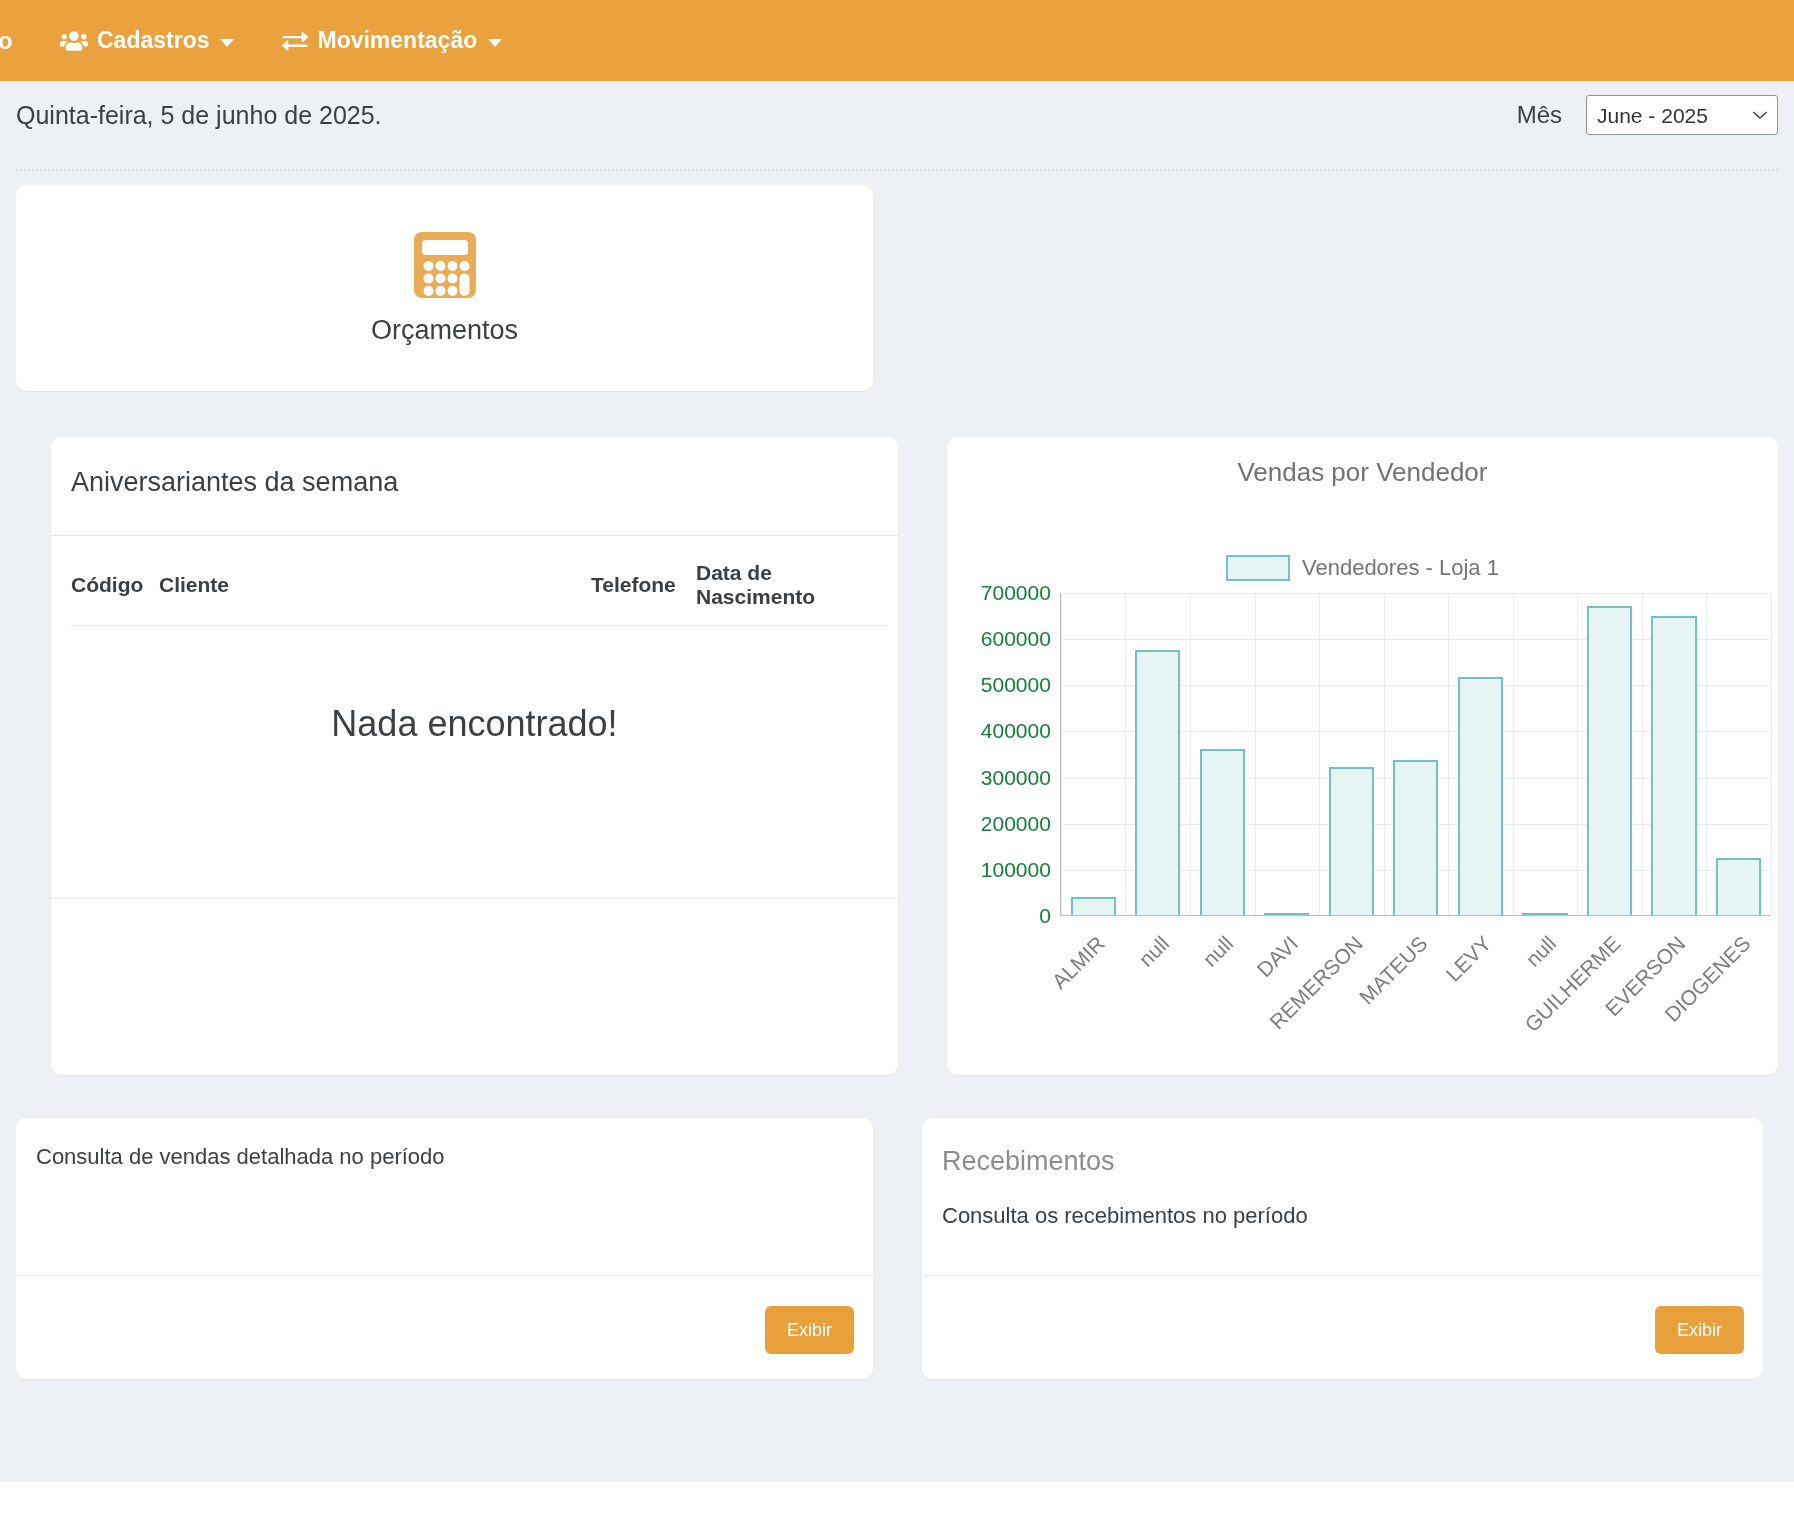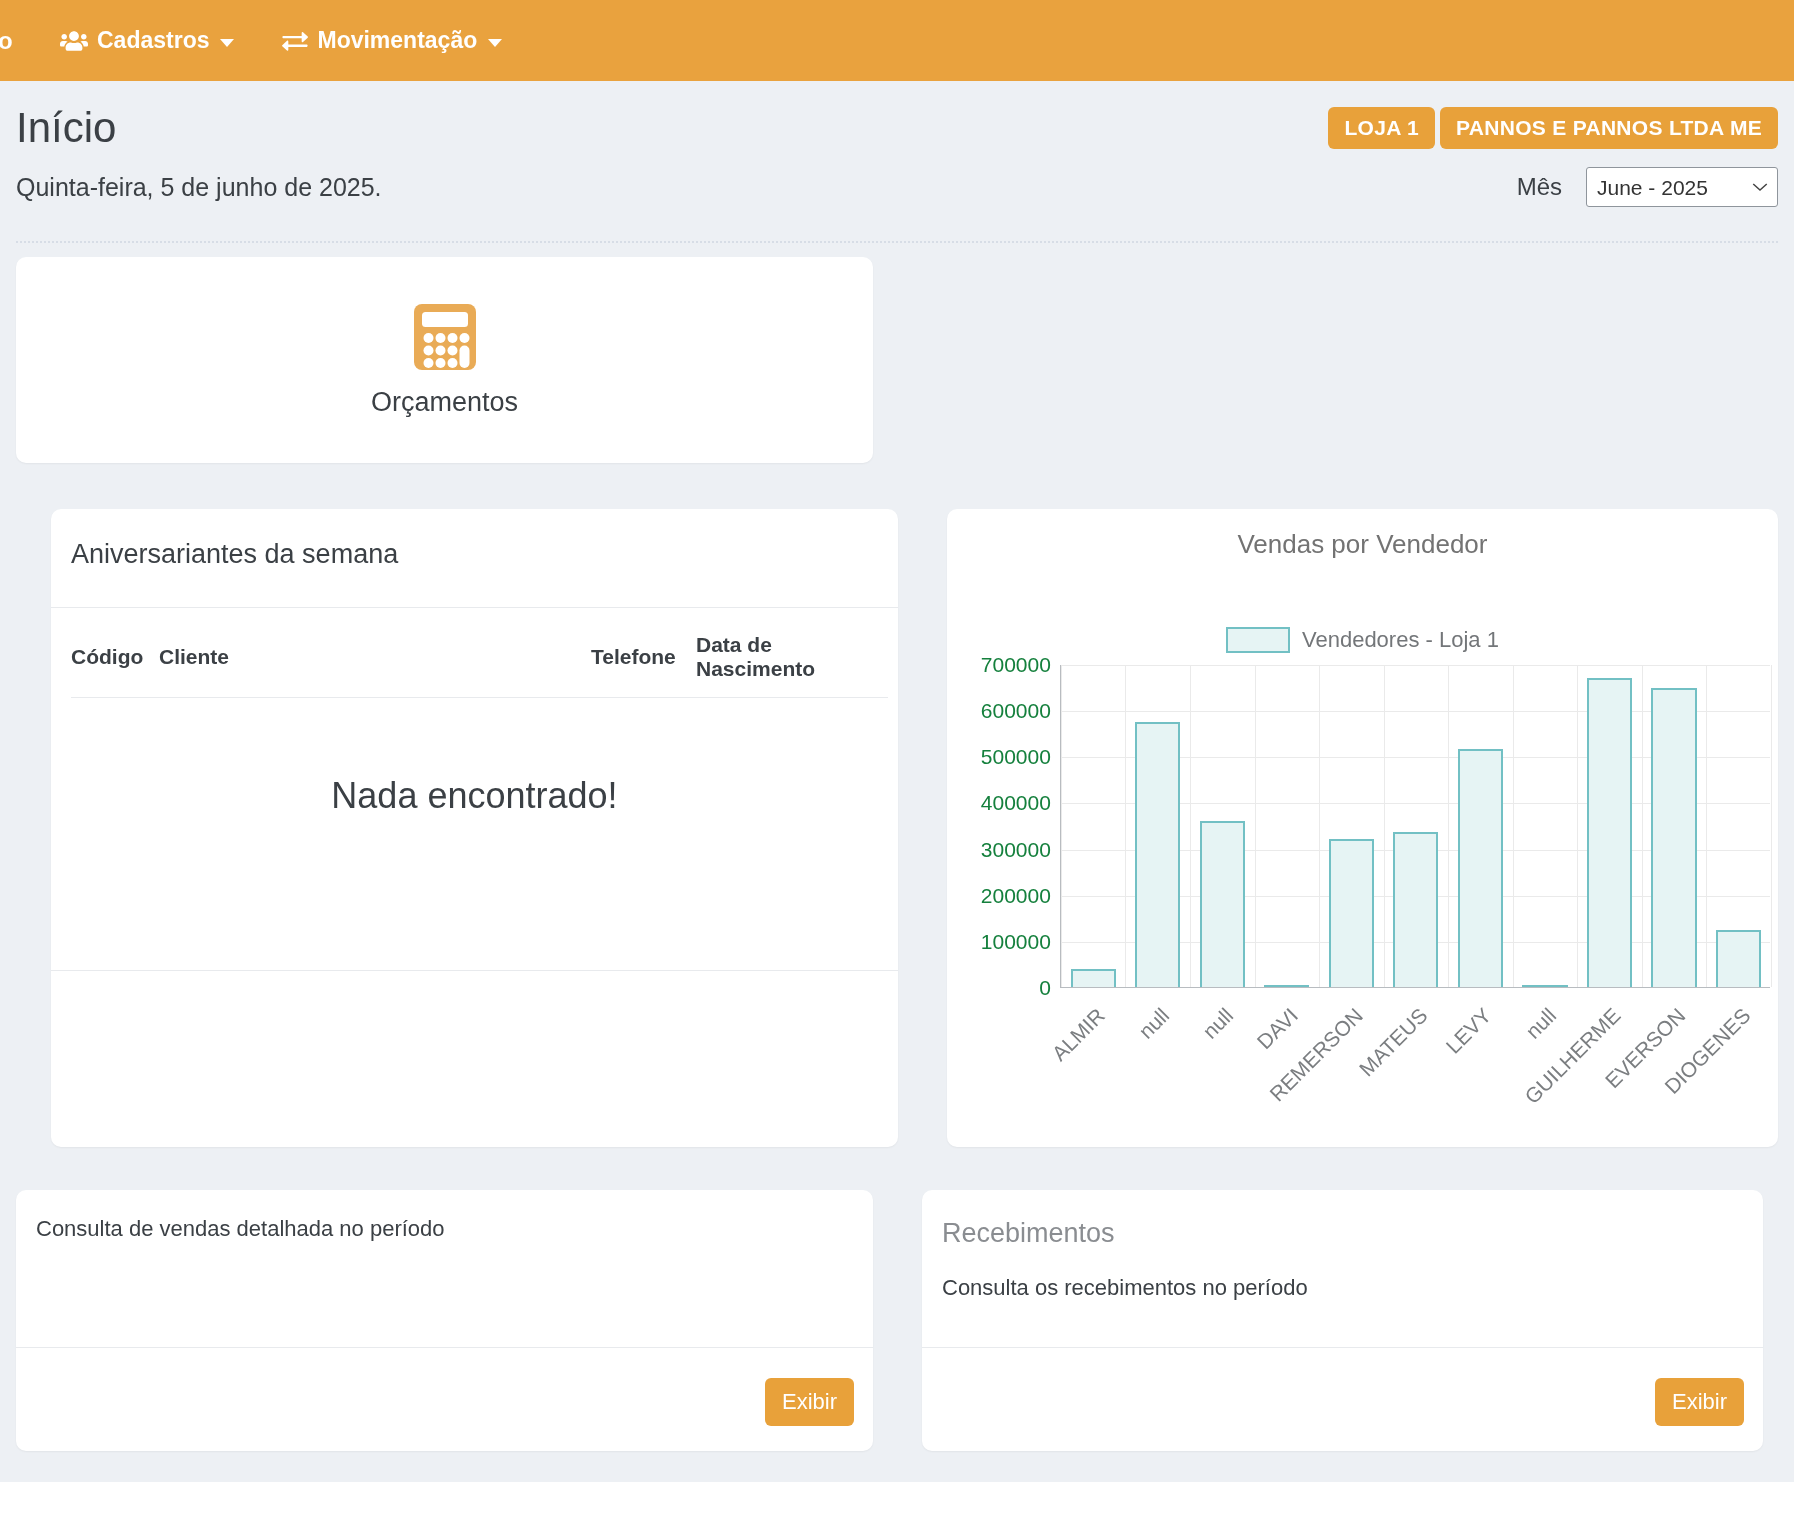--- a/index.html
+++ b/index.html
@@ -109,21 +109,21 @@
   .action-card-left  { width:857px; height:261px; }
   .action-card-right { width:841px; height:261px; }
   .action-title { font-size:27px; padding:28px 20px 0 20px; color:#3B4045; }
   .action-title.gray { color:#8A8D91; }
   .action-desc { font-size:22px; color:#3B4045; padding:26px 20px 0 20px; }
   .action-hr { position:absolute; top:157px; left:0; }
   .exibir-btn {
     position:absolute; right:19px; bottom:25px;
     width:89px; height:48px;
     background:#E8A13A; color:#fff; border:none; border-radius:6px;
-    font-family:"Liberation Sans", sans-serif; font-size:22px; cursor:pointer;
+    font-family:"Liberation Sans", sans-serif; font-size:18px; cursor:pointer;
   }
   .page-footer { position:absolute; left:0; bottom:0; width:100%; height:32px; background:#fff; }
 </style>
 </head>
 <body>
 
 <div class="navbar">
   <span class="brand-partial">o</span>
   <div class="nav-item">
     <span>
@@ -140,27 +140,20 @@
           <path d="M0 136c0-8.8 7.2-16 16-16h376V56c0-14.2 17.2-21.4 27.3-11.3l96 88c6.2 6.2 6.2 16.4 0 22.6l-96 88C409.2 253.4 392 246.2 392 232v-64H16c-8.8 0-16-7.2-16-16v-16zm496 160c8.8 0 16 7.2 16 16v16c0 8.8-7.2 16-16 16H120v64c0 14.2-17.2 21.4-27.3 11.3l-96-88c-6.2-6.2-6.2-16.4 0-22.6l96-88C102.8 210.6 120 217.8 120 232v64h376z"></path>
         </svg>
     </span>
     <span>Movimentação</span>
     <span class="caret"></span>
   </div>
 </div>
 
 <div class="content">
 
-  <div class="title-row">
-    <div class="page-title">Início</div>
-    <div class="hdr-buttons">
-      <button class="btn-orange">LOJA 1</button>
-      <button class="btn-orange">PANNOS E PANNOS LTDA ME</button>
-    </div>
-  </div>
 
   <div class="date-row">
     <div class="date-text">Quinta-feira, 5 de junho de 2025.</div>
     <div class="month-picker">
       <span class="month-label">Mês</span>
       <span class="select-wrap">
         <select>
           <option>June - 2025</option>
         </select>
         <span class="chev">

